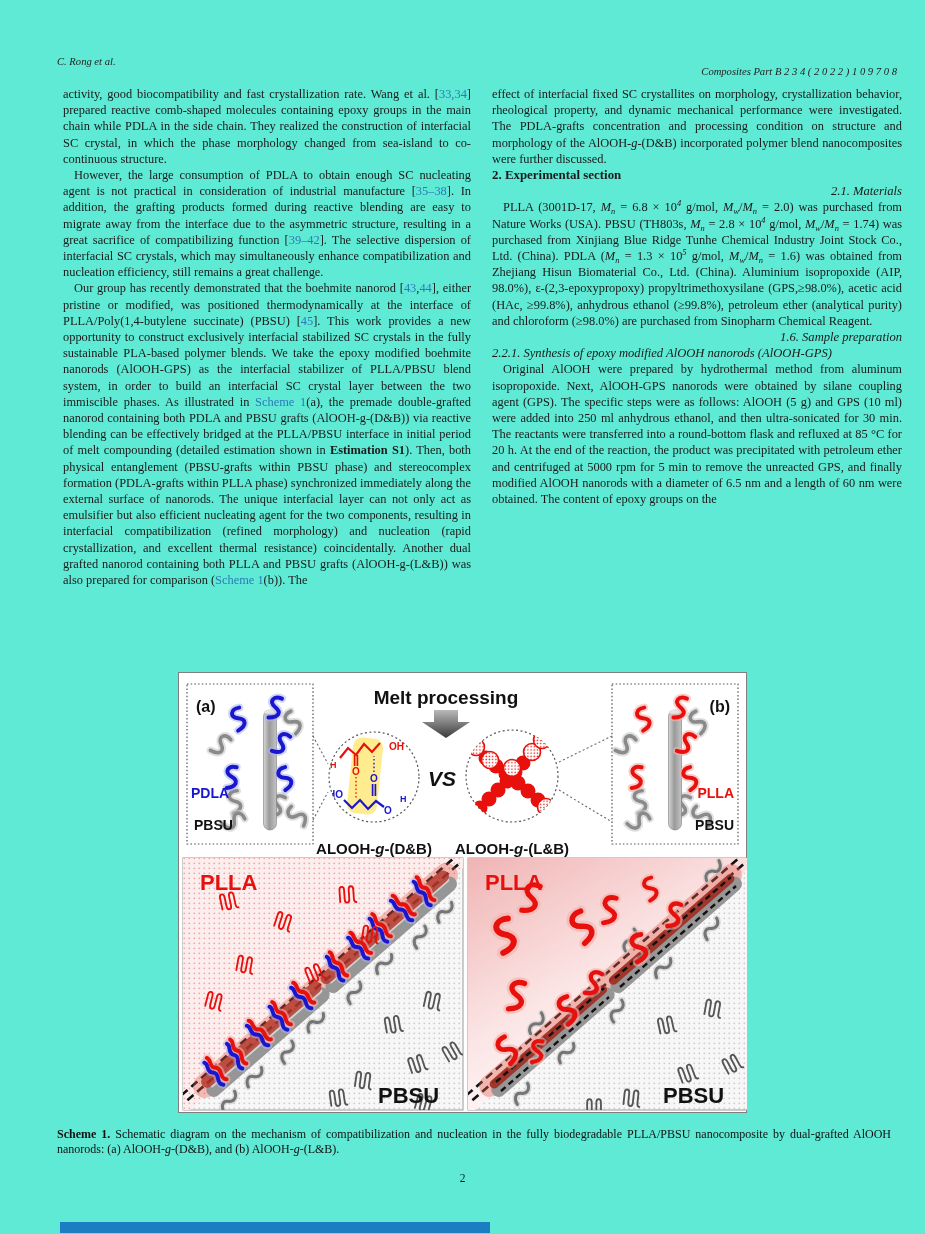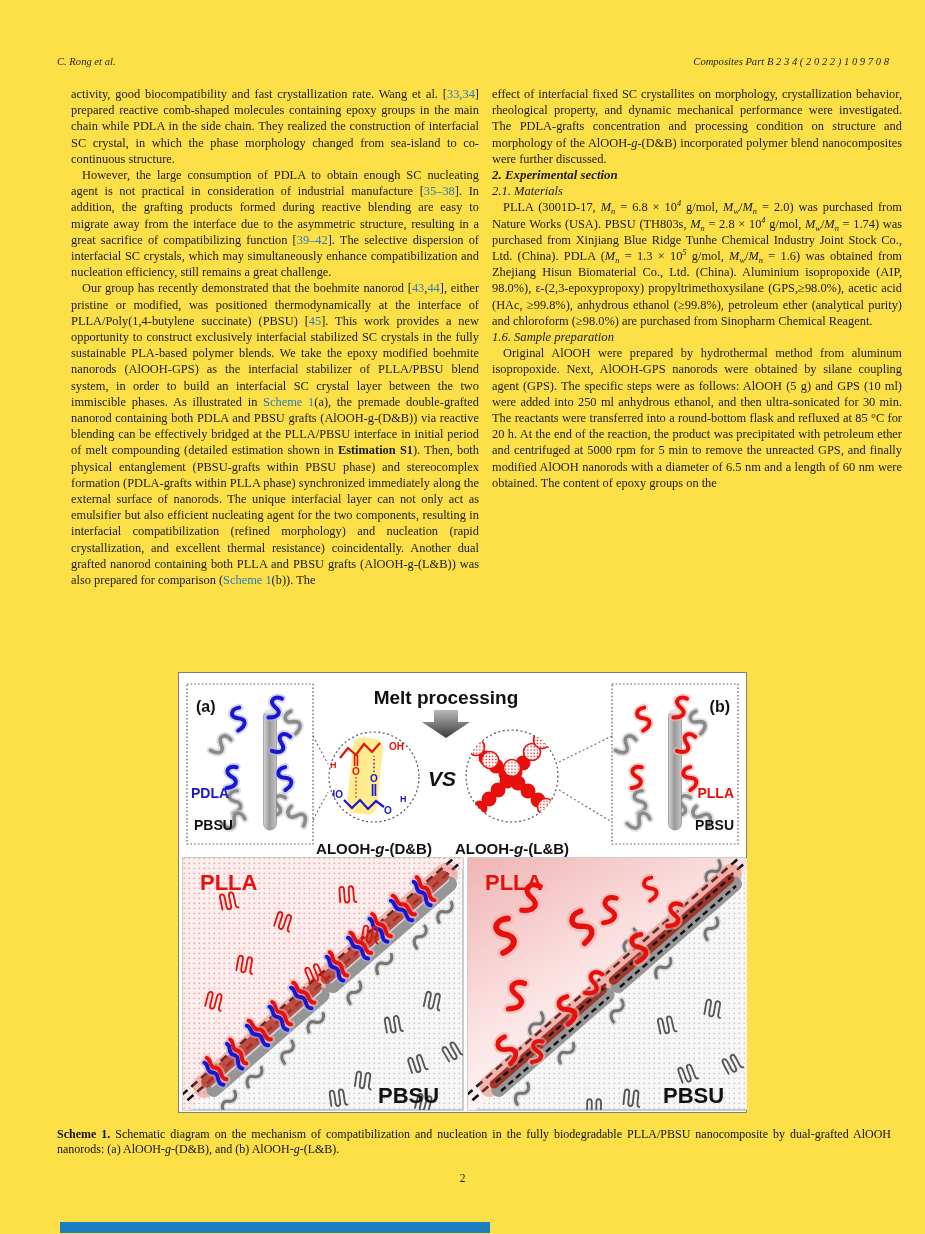--- a/index.html
+++ b/index.html
@@ -1,27 +1,27 @@
 <!DOCTYPE html>
 <html><head>
 <meta charset="utf-8">
 <style>
   html,body{margin:0;padding:0;background:#ffffff;}
-  .page{position:relative;width:925px;height:1234px;background:#fde047;overflow:hidden;
+  .page{position:relative;width:925px;height:1234px;background:#5eead4;overflow:hidden;
         font-family:"Liberation Serif", serif;color:#1a1a1a;}
   .hdr{position:absolute;top:56px;font-size:10.6px;font-style:italic;color:#222;}
   .hdr-left{left:57px;}
-  .hdr-right{right:36px;}
+  .hdr-right{right:28px;margin-top:10px;}
   .col{position:absolute;top:86px;width:408px;font-size:12.4px;line-height:16.2px;text-align:justify;}
-  .col-left{left:71px;}
+  .col-left{left:63px;}
   .col-right{left:492px;width:410px;}
   .col p{margin:0;}
   .ind{text-indent:11px;}
-  .h2{font-weight:bold;font-size:12.9px;margin:18px 0 15px 0;text-align:left;font-style:italic;}
-  .h3{font-style:italic;font-size:12.6px;margin:17px 0 15px 0;text-align:left;}
+  .h2{font-weight:bold;font-size:12.9px;margin:18px 0 15px 0;text-align:left;}
+  .h3{font-style:italic;font-size:12.6px;margin:17px 0 15px 0;text-align:right;}
   .h4{font-style:italic;font-size:12.6px;margin:15px 0 0 0;text-align:left;}
   .seg-link{color:#2b7bb9;}
   .seg-b{font-weight:bold;margin-top:20px;}
   .seg-i{font-style:italic;}
   sub,sup{font-size:0.68em;line-height:0;}
   .figwrap{position:absolute;left:178px;top:672px;width:569px;height:441px;}
   .caption{position:absolute;left:57px;top:1127px;width:834px;font-size:12px;line-height:14.6px;text-align:justify;color:#111;}
   .pageno{position:absolute;left:0;top:1172px;width:925px;text-align:center;font-size:11.5px;}
   .footer-bar{position:absolute;left:60px;top:1222px;width:430px;height:11px;background:#1b7ec2;}
   
@@ -51,20 +51,21 @@
     <p class="ind"><span class="seg-t">However, the large consumption of PDLA to obtain enough SC nucleating agent is not practical in consideration of industrial manufacture [</span><span class="seg-link">35–38</span><span class="seg-t">]. In addition, the grafting products formed during reactive blending are easy to migrate away from the interface due to the asymmetric structure, resulting in a great sacrifice of compatibilizing function [</span><span class="seg-link">39–42</span><span class="seg-t">]. The selective dispersion of interfacial SC crystals, which may simultaneously enhance compatibilization and nucleation efficiency, still remains a great challenge.</span></p>
     <p class="ind"><span class="seg-t">Our group has recently demonstrated that the boehmite nanorod [</span><span class="seg-link">43</span><span class="seg-t">,</span><span class="seg-link">44</span><span class="seg-t">], either pristine or modified, was positioned thermodynamically at the interface of PLLA/Poly(1,4-butylene succinate) (PBSU) [</span><span class="seg-link">45</span><span class="seg-t">]. This work provides a new opportunity to construct exclusively interfacial stabilized SC crystals in the fully sustainable PLA-based polymer blends. We take the epoxy modified boehmite nanorods (AlOOH-GPS) as the interfacial stabilizer of PLLA/PBSU blend system, in order to build an interfacial SC crystal layer between the two immiscible phases. As illustrated in </span><span class="seg-link">Scheme 1</span><span class="seg-t">(a), the premade double-grafted nanorod containing both PDLA and PBSU grafts (AlOOH-g-(D&amp;B)) via reactive blending can be effectively bridged at the PLLA/PBSU interface in initial period of melt compounding (detailed estimation shown in </span><span class="seg-b">Estimation S1</span><span class="seg-t">). Then, both physical entanglement (PBSU-grafts within PBSU phase) and stereocomplex formation (PDLA-grafts within PLLA phase) synchronized immediately along the external surface of nanorods. The unique interfacial layer can not only act as emulsifier but also efficient nucleating agent for the two components, resulting in interfacial compatibilization (refined morphology) and nucleation (rapid crystallization, and excellent thermal resistance) coincidentally. Another dual grafted nanorod containing both PLLA and PBSU grafts (AlOOH-g-(L&amp;B)) was also prepared for comparison (</span><span class="seg-link">Scheme 1</span><span class="seg-t">(b)). The</span></p>
   </div>
 
   <div class="col col-right">
     <p><span class="seg-t">effect of interfacial fixed SC crystallites on morphology, crystallization behavior, rheological property, and dynamic mechanical performance were investigated. The PDLA-grafts concentration and processing condition on structure and morphology of the AlOOH-</span><span class="seg-i">g</span><span class="seg-t">-(D&amp;B) incorporated polymer blend nanocomposites were further discussed.</span></p>
     <p class="h2">2. Experimental section</p>
     <p class="h3">2.1. Materials</p>
     <p class="ind"><span class="seg-t">PLLA (3001D-17, </span><span class="seg-i">M</span><sub class="seg-i">n</sub><span class="seg-t"> = 6.8 × 10</span><sup class="seg-i">4</sup><span class="seg-t"> g/mol, </span><span class="seg-i">M</span><sub class="seg-i">w</sub><span class="seg-t">/</span><span class="seg-i">M</span><sub class="seg-i">n</sub><span class="seg-t"> = 2.0) was purchased from Nature Works (USA). PBSU (TH803s, </span><span class="seg-i">M</span><sub class="seg-i">n</sub><span class="seg-t"> = 2.8 × 10</span><sup class="seg-i">4</sup><span class="seg-t"> g/mol, </span><span class="seg-i">M</span><sub class="seg-i">w</sub><span class="seg-t">/</span><span class="seg-i">M</span><sub class="seg-i">n</sub><span class="seg-t"> = 1.74) was purchased from Xinjiang Blue Ridge Tunhe Chemical Industry Joint Stock Co., Ltd. (China). PDLA (</span><span class="seg-i">M</span><sub class="seg-i">n</sub><span class="seg-t"> = 1.3 × 10</span><sup class="seg-i">5</sup><span class="seg-t"> g/mol, </span><span class="seg-i">M</span><sub class="seg-i">w</sub><span class="seg-t">/</span><span class="seg-i">M</span><sub class="seg-i">n</sub><span class="seg-t"> = 1.6) was obtained from Zhejiang Hisun Biomaterial Co., Ltd. (China). Aluminium isopropoxide (AIP, 98.0%), ε-(2,3-epoxypropoxy) propyltrimethoxysilane (GPS,≥98.0%), acetic acid (HAc, ≥99.8%), anhydrous ethanol (≥99.8%), petroleum ether (analytical purity) and chloroform (≥98.0%) are purchased from Sinopharm Chemical Reagent.</span></p>
     <p class="h3">1.6. Sample preparation</p>
+    <p class="h4">2.2.1. Synthesis of epoxy modified AlOOH nanorods (AlOOH-GPS)</p>
     <p class="ind">Original AlOOH were prepared by hydrothermal method from aluminum isopropoxide. Next, AlOOH-GPS nanorods were obtained by silane coupling agent (GPS). The specific steps were as follows: AlOOH (5 g) and GPS (10 ml) were added into 250 ml anhydrous ethanol, and then ultra-sonicated for 30 min. The reactants were transferred into a round-bottom flask and refluxed at 85 °C for 20 h. At the end of the reaction, the product was precipitated with petroleum ether and centrifuged at 5000 rpm for 5 min to remove the unreacted GPS, and finally modified AlOOH nanorods with a diameter of 6.5 nm and a length of 60 nm were obtained. The content of epoxy groups on the</p>
   </div>
 
   <div class="figwrap">
   <svg width="569" height="441" viewBox="0 0 569 441" xmlns="http://www.w3.org/2000/svg">
     <defs>
       <linearGradient id="rodV" x1="0" y1="0" x2="1" y2="0">
         <stop offset="0" stop-color="#d6d6d6"></stop>
             <stop offset="0.45" stop-color="#9a9a9a"></stop>
             <stop offset="1" stop-color="#c4c4c4"></stop>

